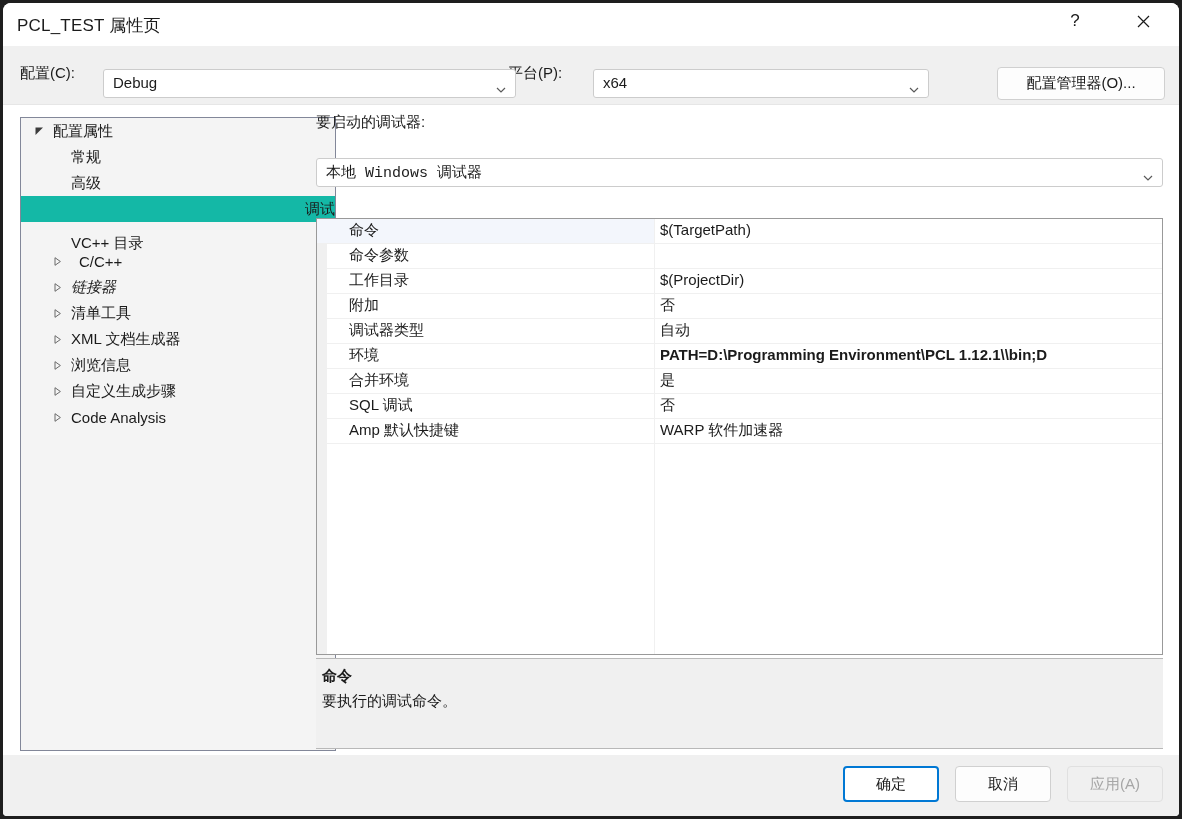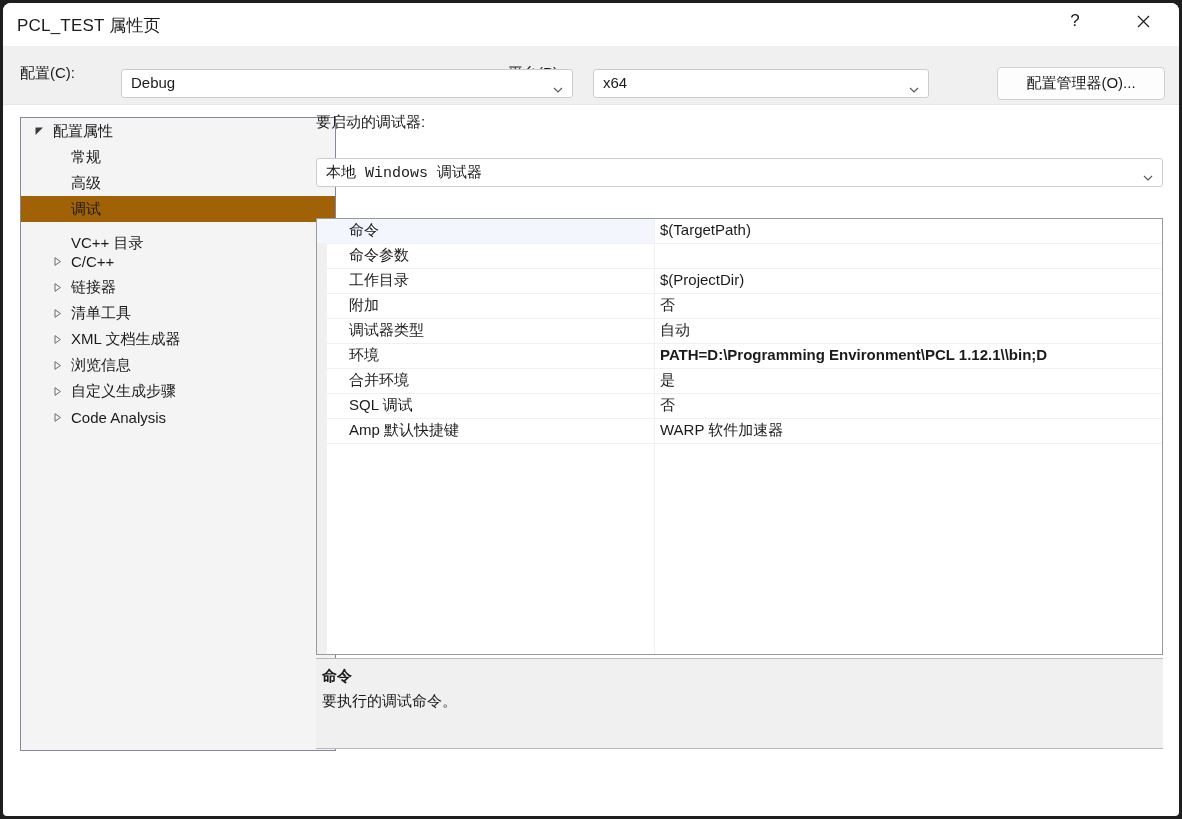--- a/index.html
+++ b/index.html
@@ -63,21 +63,21 @@
   }
   .combo .cval {
     position: absolute; left: 9px; top: 4px;
     font-size: 15px; color: #1b1b1b;
     white-space: nowrap; overflow: hidden;
   }
   .combo .chev {
     position: absolute; right: 9px; top: 10px;
     width: 10px; height: 7px;
   }
-  .combo-config { left: 100px; top: 66px; width: 452px; margin-left: 18px; }
+  .combo-config { left: 100px; top: 66px; width: 413px; }
   .combo-platform { left: 590px; top: 66px; width: 336px; }
 
   .btn {
     position: absolute;
     background: #fdfdfd;
     border: 1px solid #d0d0d0;
     border-radius: 4px;
     font-size: 15px;
     color: #1b1b1b;
     display: flex; align-items: center; justify-content: center;
@@ -96,21 +96,21 @@
     box-sizing: border-box;
     overflow: hidden;
   }
   .tree-item {
     position: relative;
     height: 26px;
     display: flex; align-items: center;
     font-size: 15px; color: #1b1b1b;
     white-space: nowrap;
   }
-  .tree-item.selected { background: #a16207; }
+  .tree-item.selected { background: #14b8a6; justify-content: flex-end; }
   .tw {
     width: 16px; min-width: 16px;
     display: flex; align-items: center; justify-content: center;
   }
   .tw svg { display: block; }
 
   
   .rightpane {
     position: absolute;
     left: 311px; top: 110px;
@@ -277,29 +277,29 @@
           <span style="margin-left: 6px;">高级</span>
         </div>
         <div class="tree-item selected" style="padding-left: 28px;">
           <span class="tw"></span>
           <span style="margin-left: 6px;">调试</span>
         </div>
         <div class="tree-item" style="padding-left: 28px;">
           <span class="tw"></span>
           <span style="margin-left: 6px; margin-top: 16px;">VC++ 目录</span>
         </div>
-        <div class="tree-item" style="padding-left: 28px;">
+        <div class="tree-item" style="padding-left: 28px; gap: 8px;">
           <span class="tw">
             <svg width="9" height="9" viewBox="0 0 9 9">
               <path d="M2 0.7 L7.4 4.5 L2 8.3 Z" fill="none" stroke="#6a6a6a" stroke-width="1"></path>
             </svg>
           </span>
           <span style="margin-left: 6px;">C/C++</span>
         </div>
-        <div class="tree-item" style="padding-left: 28px;">
+        <div class="tree-item" style="padding-left: 28px; font-style: italic;">
           <span class="tw">
             <svg width="9" height="9" viewBox="0 0 9 9">
               <path d="M2 0.7 L7.4 4.5 L2 8.3 Z" fill="none" stroke="#6a6a6a" stroke-width="1"></path>
             </svg>
           </span>
           <span style="margin-left: 6px;">链接器</span>
         </div>
         <div class="tree-item" style="padding-left: 28px;">
           <span class="tw">
             <svg width="9" height="9" viewBox="0 0 9 9">
@@ -399,14 +399,19 @@
           </div>
         </div>
     </div>
 
     <div class="descpanel">
       <div class="desc-title">命令</div>
       <div class="desc-body">要执行的调试命令。</div>
     </div>
   </div>
 
+  <div class="footer">
+    <div class="btn btn-ok">确定</div>
+    <div class="btn btn-cancel">取消</div>
+    <div class="btn btn-apply">应用(A)</div>
+  </div>
 
 </div>
 
 </body></html>

